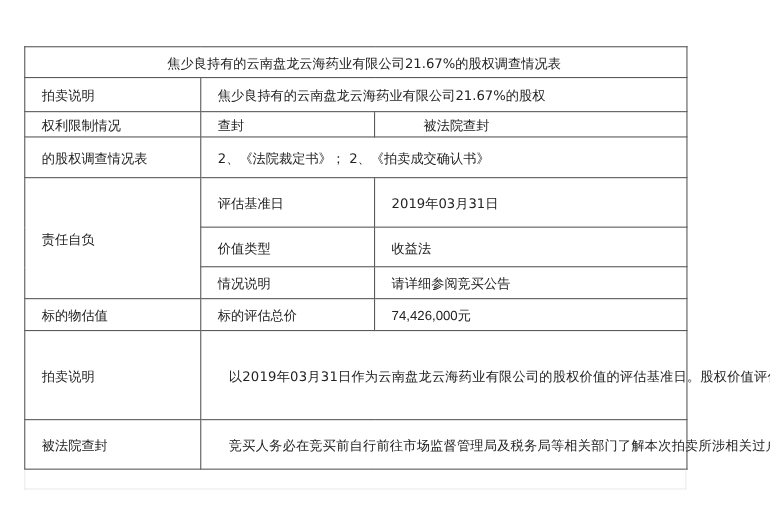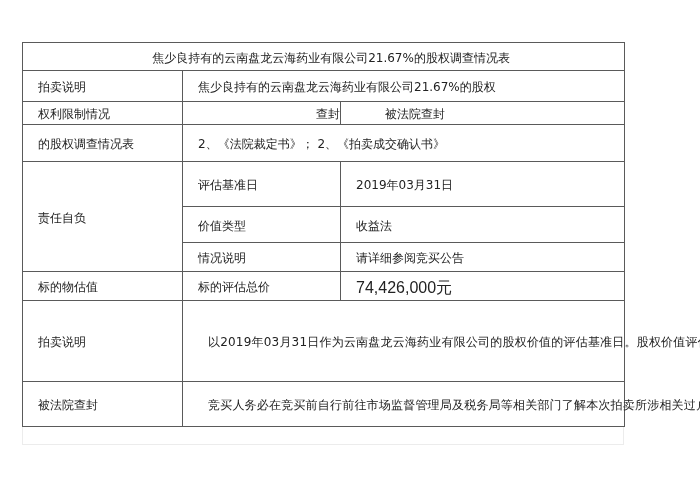--- a/index.html
+++ b/index.html
@@ -13,23 +13,23 @@
   }
   table.main {
     border-collapse: collapse; width: 602px; table-layout: fixed;
     font-size: 12px;
   }
   table.main td {
     border: 1px solid #5a5a5a; padding: 3px 0 0 15px; vertical-align: middle;
     line-height: 17px; white-space: nowrap;
   }
   td.title { text-align: center; padding: 0; border-color:#7a7a7a; }
-  td.center { text-align: right; padding: 0; }
+  td.center { text-align: left; padding: 0; }
   td.wrapcell { white-space: normal; padding: 0 8px 0 15px; line-height: 22px; letter-spacing: 0.2px; }
-  td.price { font-size: 16px; font-family: "Liberation Sans", sans-serif; }
+  td.price { font-size: 12px; font-family: "Liberation Sans", sans-serif; }
   .indent { display:inline-block; width: 10px; }
   .footer-row {
     height: 17px; border: 1px solid #ececec; border-top: none; width: 600px;
   }
 </style>
 </head>
 <body>
 
 <div class="wrap">
   <table class="main">

